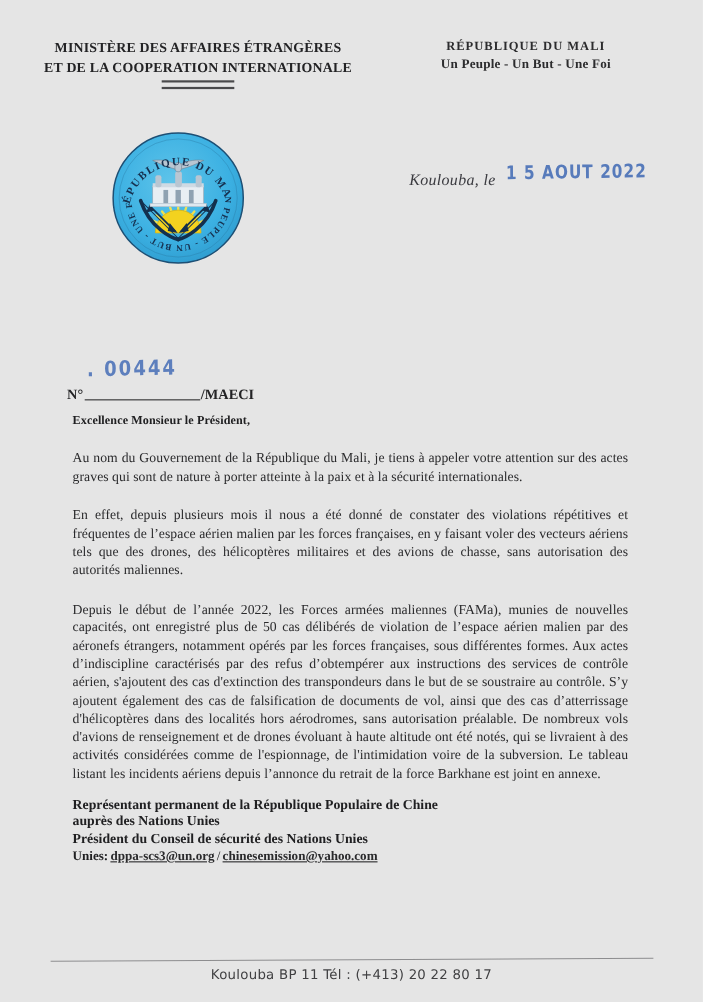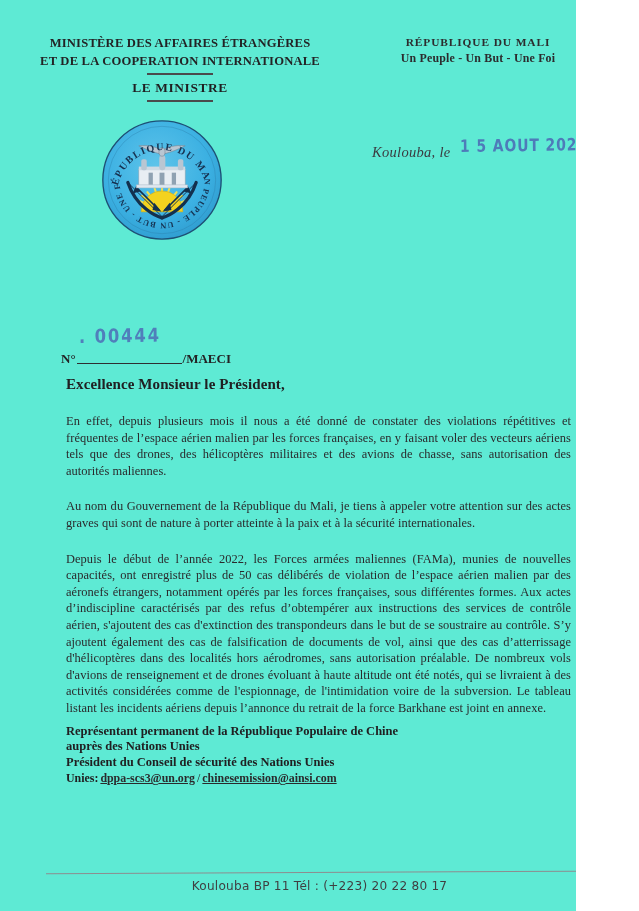--- a/index.html
+++ b/index.html
@@ -3,23 +3,23 @@
 <meta charset="utf-8">
 <title>Lettre MAECI</title>
 <style>
   html, body {
     margin: 0;
     padding: 0;
     background: #ffffff;
   }
   #page {
     position: relative;
-    width: 576px;
+    width: 639px;
     height: 911px;
-    background: #5eead4;
+    background: #e5e5e5;
     overflow: hidden;
     font-family: "Liberation Serif", "DejaVu Serif", serif;
     color: #28282a;
     -webkit-font-smoothing: antialiased;
   }
 
   
   .hdr {
     position: absolute;
     top: 34px;
@@ -83,21 +83,21 @@
     top: 119px;
     width: 122px;
     height: 122px;
   }
   .emblem-wrap svg { display: block; }
 
   
   .dateblock {
     position: absolute;
     left: 372px;
-    top: 140px;
+    top: 152px;
     width: 250px;
     height: 30px;
   }
   .place {
     position: absolute;
     left: 0;
     top: 4px;
     font-family: "Liberation Serif", "DejaVu Serif", serif;
     font-style: italic;
     font-size: 14.5px;
@@ -159,21 +159,21 @@
 
   
   .body {
     position: absolute;
     left: 66px;
     top: 376px;
     width: 505px;
   }
   .salut {
     font-weight: bold;
-    font-size: 15px;
+    font-size: 11px;
     color: #202022;
     margin-bottom: 20px;
     letter-spacing: .1px;
   }
   .para {
     font-size: 12.45px;
     line-height: 16.6px;
     text-align: justify;
     color: #2a2a2c;
     margin-bottom: 19px;
@@ -233,21 +233,20 @@
 <body>
 
 <div id="page">
 
   <div class="hdr">
 
     <div class="hdr-left">
       <div class="line">MINISTÈRE DES AFFAIRES ÉTRANGÈRES</div>
       <div class="line">ET DE LA COOPERATION INTERNATIONALE</div>
       <div class="rule-short"></div>
-      <div class="line ministre">LE MINISTRE</div>
       <div class="rule-short"></div>
     </div>
 
     <div class="hdr-right">
       <div class="r1">RÉPUBLIQUE DU MALI</div>
       <div class="r2">Un Peuple - Un But - Une Foi</div>
     </div>
 
   </div>
 
@@ -339,32 +338,32 @@
 
   <div class="refblock">
     <span class="refstamp">. 00444</span>
     <div class="refline">
       <span>N°</span><span class="blank"></span><span>/MAECI</span>
     </div>
   </div>
 
   <div class="body">
     <div class="salut">Excellence Monsieur le Président,</div>
+    <p class="para">Au nom du Gouvernement de la République du Mali, je tiens à appeler votre attention sur des actes graves qui sont de nature à porter atteinte à la paix et à la sécurité internationales.</p>
     <p class="para">En effet, depuis plusieurs mois il nous a été donné de constater des violations répétitives et fréquentes de l’espace aérien malien par les forces françaises, en y faisant voler des vecteurs aériens tels que des drones, des hélicoptères militaires et des avions de chasse, sans autorisation des autorités maliennes.</p>
-    <p class="para">Au nom du Gouvernement de la République du Mali, je tiens à appeler votre attention sur des actes graves qui sont de nature à porter atteinte à la paix et à la sécurité internationales.</p>
     <p class="para">Depuis le début de l’année 2022, les Forces armées maliennes (FAMa), munies de nouvelles capacités, ont enregistré plus de 50 cas délibérés de violation de l’espace aérien malien par des aéronefs étrangers, notamment opérés par les forces françaises, sous différentes formes. Aux actes d’indiscipline caractérisés par des refus d’obtempérer aux instructions des services de contrôle aérien, s'ajoutent des cas d'extinction des transpondeurs dans le but de se soustraire au contrôle. S’y ajoutent également des cas de falsification de documents de vol, ainsi que des cas d’atterrissage d'hélicoptères dans des localités hors aérodromes, sans autorisation préalable. De nombreux vols d'avions de renseignement et de drones évoluant à haute altitude ont été notés, qui se livraient à des activités considérées comme de l'espionnage, de l'intimidation voire de la subversion. Le tableau listant les incidents aériens depuis l’annonce du retrait de la force Barkhane est joint en annexe.</p>
   </div>
 
   <div class="addr">
     <div>Représentant permanent de la République Populaire de Chine</div>
     <div>auprès des Nations Unies</div>
     <div>Président du Conseil de sécurité des Nations Unies</div>
     <div class="mailline">
-      <span class="lbl">Unies:</span><a class="mail" href="#">dppa-scs3@un.org</a><span class="sep">/</span><a class="mail" href="#">chinesemission@ainsi.com</a>
+      <span class="lbl">Unies:</span><a class="mail" href="#">dppa-scs3@un.org</a><span class="sep">/</span><a class="mail" href="#">chinesemission@yahoo.com</a>
     </div>
   </div>
 
   <div class="footer">
     <div class="footer-rule"></div>
-    <div class="footer-text">Koulouba BP 11 Tél : (+223) 20 22 80 17</div>
+    <div class="footer-text">Koulouba BP 11 Tél : (+413) 20 22 80 17</div>
   </div>
 
 </div>
 
 </body></html>

